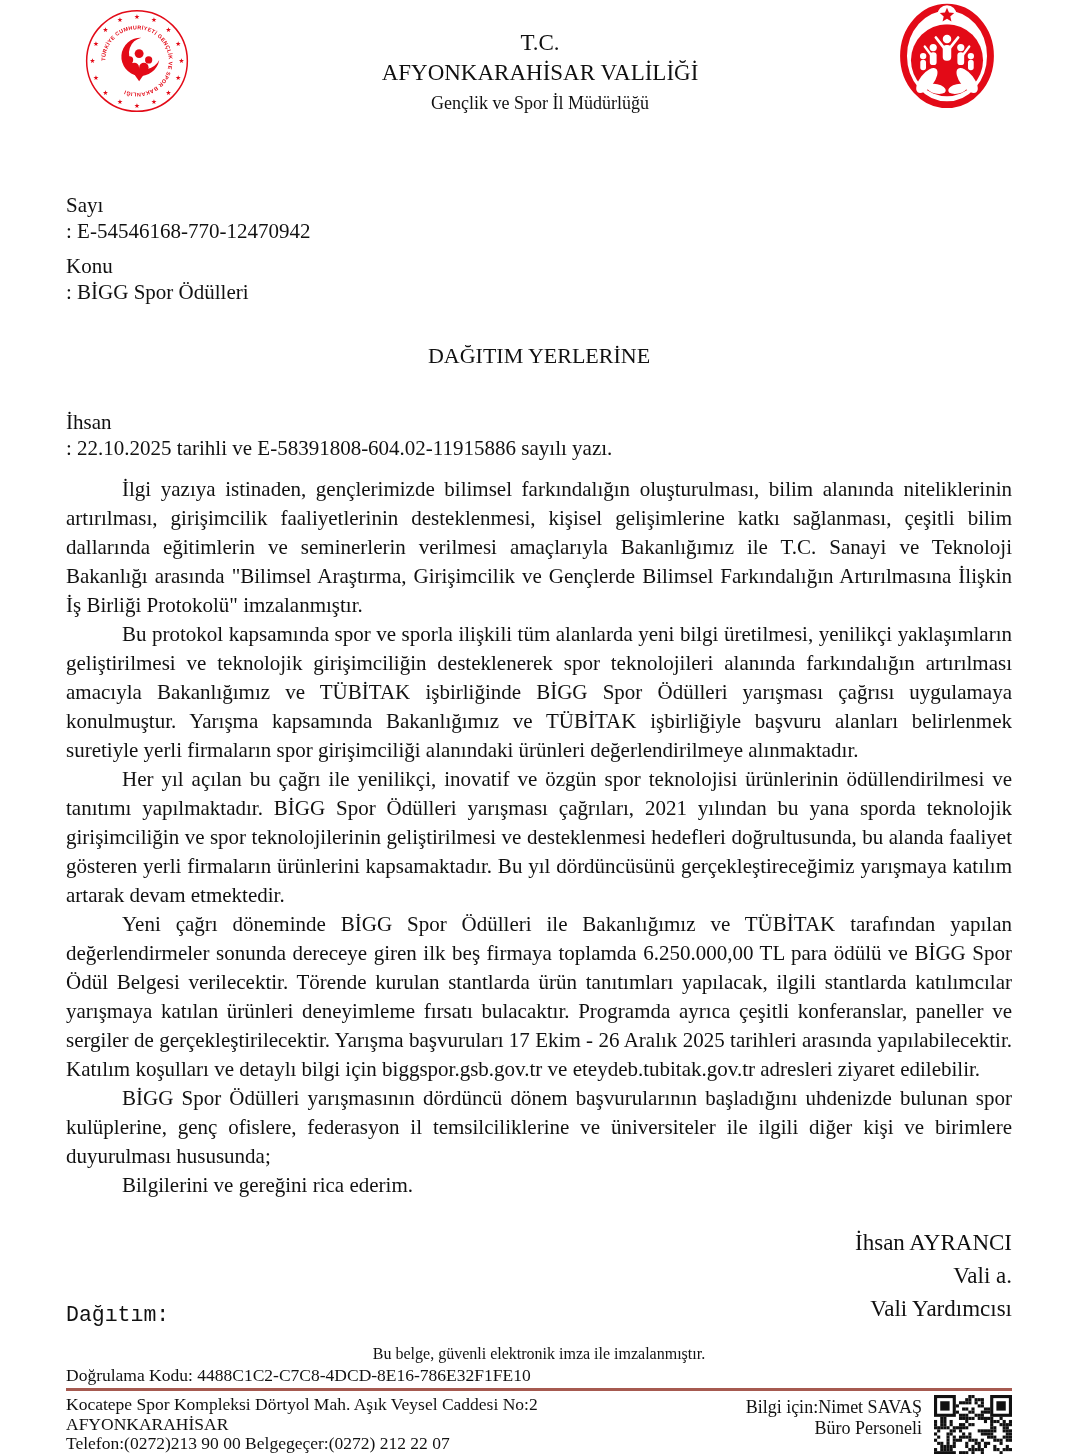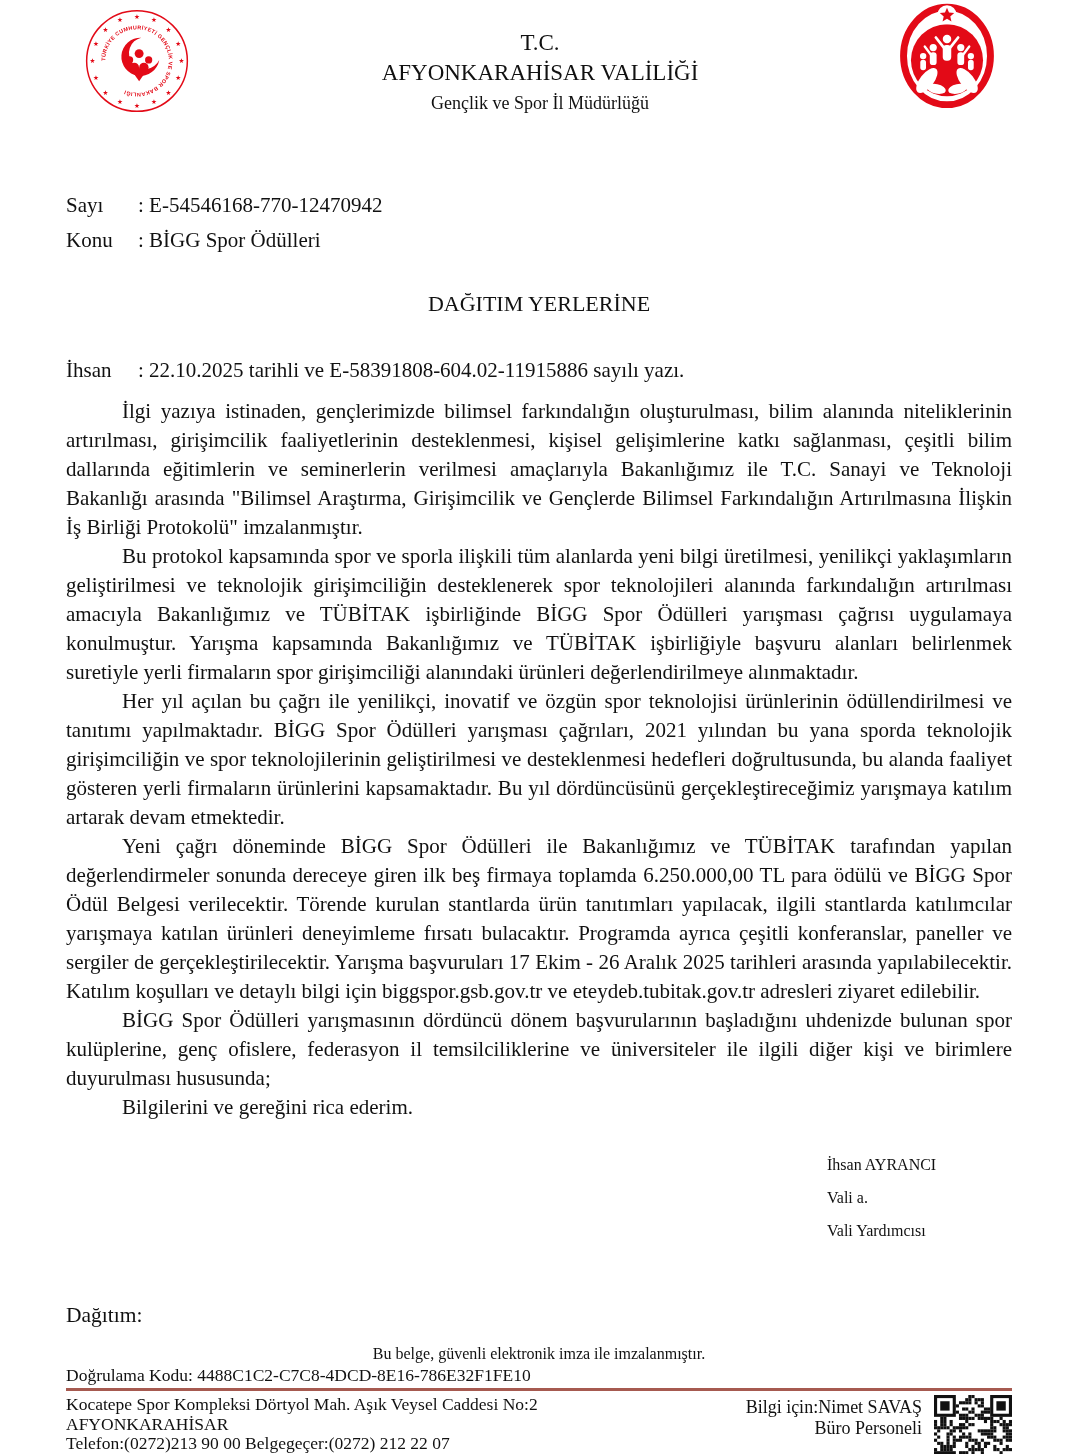--- a/index.html
+++ b/index.html
@@ -22,38 +22,38 @@
   .logo-left svg, .logo-right svg { width: 100%; height: 100%; display: block; }
   .header-center { text-align: center; padding-top: 28px; }
   .header-tc   { font-size: 23px; line-height: 30px; }
   .header-org  { font-size: 23px; line-height: 30px; }
   .header-dept { font-size: 18px; line-height: 30px; }
 
   
   .content { padding: 0 68px 0 66px; }
 
   .meta-block { margin-top: 70px; }
-  .meta-row { display: flex; font-size: 21px; line-height: 26px; }
+  .meta-row { display: flex; font-size: 21px; line-height: 26px; flex-direction: column; }
   .meta-row + .meta-row { margin-top: 9px; }
   .meta-label { width: 72px; flex-shrink: 0; }
 
   .recipient { margin-top: 38px; text-align: center; font-size: 22px; line-height: 26px; }
 
   .ilgi-row { margin-top: 40px; }
 
   .body-text { margin-top: 14px; font-size: 21px; line-height: 29px; }
   .body-text p { margin: 0; text-align: justify; text-indent: 56px; }
   .closing { margin: 0; text-indent: 56px; font-size: 21px; line-height: 29px; }
 
-  .signature { width: 185px; margin: 26px 0 0 auto; text-align: left;
-               font-size: 16px; line-height: 33px; }
+  .signature { width: 185px; margin: 26px 0 0 auto; text-align: right;
+               font-size: 23px; line-height: 33px; }
 
   
   .bottom { position: absolute; top: 1303px; left: 0; width: 1080px; padding: 0 68px 0 66px; }
-  .distribution { font-size: 21.5px; line-height: 24px; }
+  .distribution { font-size: 21.5px; line-height: 24px; font-family: Liberation Mono, monospace; }
   .verify-note { margin-top: 18px; text-align: center; font-size: 16px; line-height: 18px; }
   .verify-row { display: flex; justify-content: space-between; margin-top: 2px;
                 font-size: 17.5px; line-height: 20px; }
   .rule { border: none; border-top: 3px solid #a65a50; margin: 3px 0 0 0; }
 
   .footer { display: flex; margin-top: 4px; }
   .footer-left { font-size: 17.5px; line-height: 19.5px; }
   .footer-right { margin-left: auto; text-align: right; font-size: 18px; line-height: 21px; padding-top: 2px; }
   .qr-box { width: 78px; height: 78px; margin-left: 12px; flex-shrink: 0; }
   .qr-box svg { width: 100%; height: 100%; display: block; }

